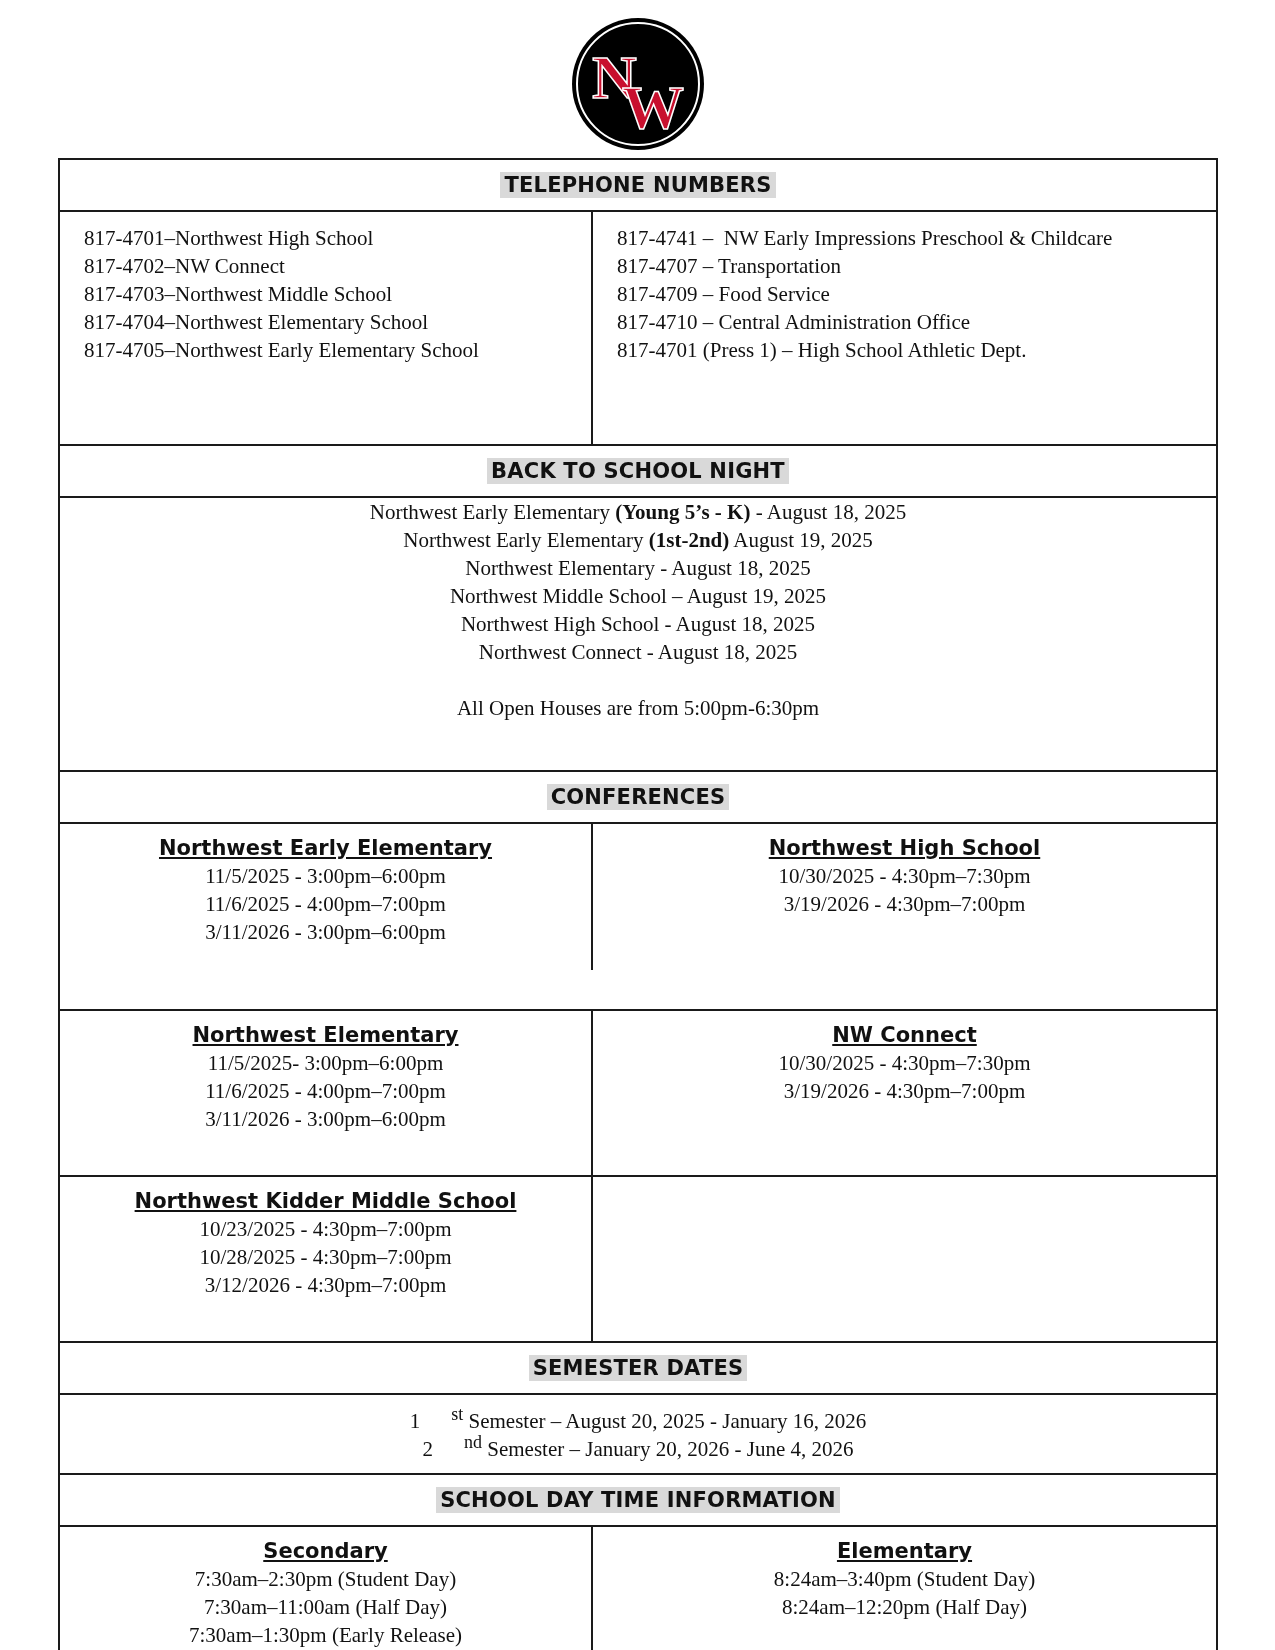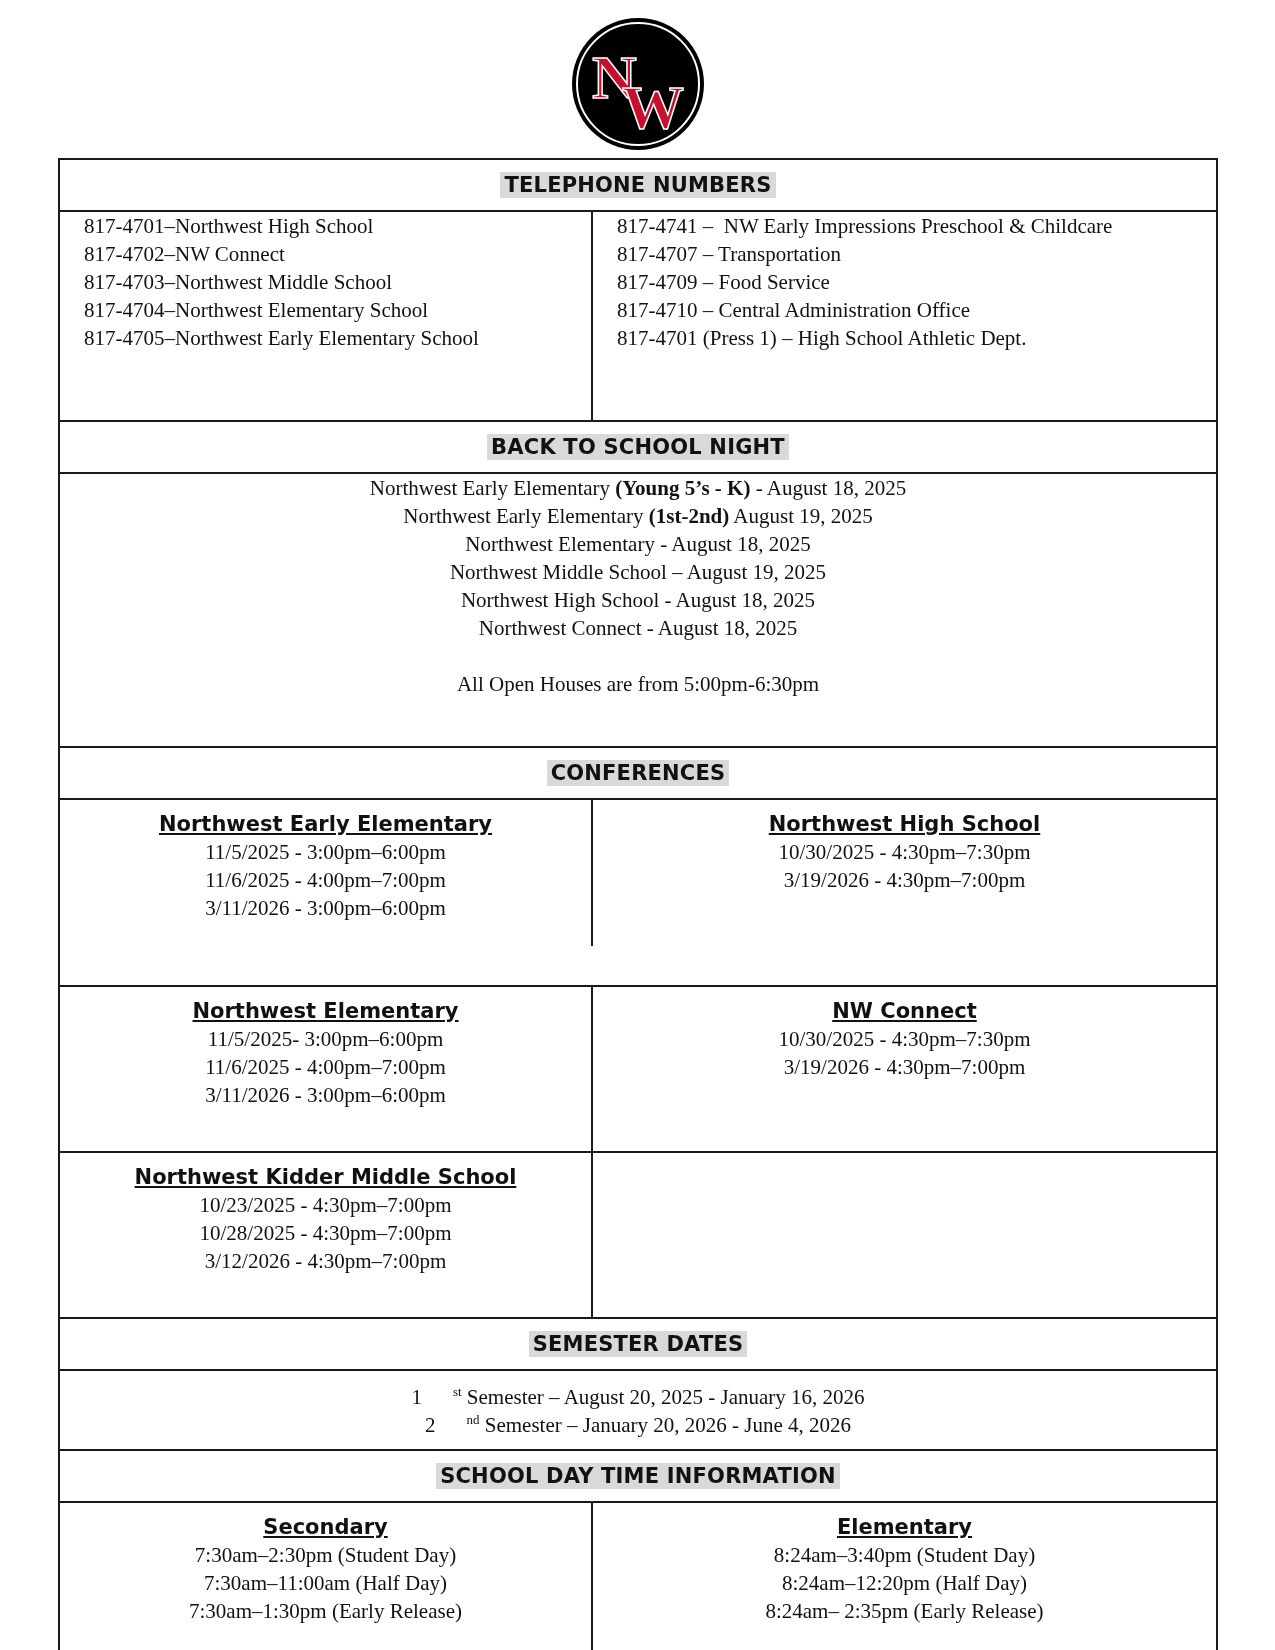--- a/index.html
+++ b/index.html
@@ -9,30 +9,30 @@
   .sheet { position:absolute; left:58px; top:158px; width:1160px;
            border:2px solid #1a1a1a; box-sizing:border-box; }
   .hdr { height:50px; border-bottom:2px solid #1a1a1a; display:flex;
          align-items:center; justify-content:center; }
   .hdr span { font-family:"DejaVu Sans","Liberation Sans",sans-serif; font-weight:bold;
               font-size:21px; background:#d9d9d9; padding:1px 4px; letter-spacing:0.2px; }
   .row2 { display:flex; border-bottom:2px solid #1a1a1a; }
   .row2 > .cell { box-sizing:border-box; }
   .row2 > .cell.left { width:533px; border-right:2px solid #1a1a1a; }
   .row2 > .cell.right { flex:1; }
-  .phones { font-size:21px; line-height:28px; padding:0 0 0 24px; height:208px; box-sizing:border-box; }
+  .phones { font-size:21px; line-height:28px; padding:12px 0 0 24px; height:232px; box-sizing:border-box; }
   .phones.right { padding-left:24px; }
   .center-block { text-align:center; font-size:21px; line-height:28px; }
   .bts { height:274px; border-bottom:2px solid #1a1a1a; box-sizing:border-box; }
   .bts .note { font-weight:normal; margin-top:28px; }
   .conf-cell { text-align:center; font-size:21px; line-height:28px; padding-top:10px; box-sizing:border-box; }
   .conf-title { font-family:"DejaVu Sans","Liberation Sans",sans-serif; font-weight:bold;
                 font-size:21px; text-decoration:underline; line-height:28px; }
   .sem { height:80px; border-bottom:2px solid #1a1a1a; padding-top:12px; box-sizing:border-box; }
-  sup { font-size:13px; vertical-align:super; line-height:0;margin-left:31px; }
+  sup { font-size:18px; vertical-align:super; line-height:0;margin-left:31px; }
   .noborder { border-bottom:none !important; }
 </style>
 </head>
 <body>
 
 <div class="logo">
   <svg width="136" height="136" viewBox="0 0 136 136">
     <circle cx="68" cy="68" r="66" fill="#000"></circle>
     <circle cx="68" cy="68" r="61" fill="none" stroke="#fff" stroke-width="2"></circle>
     <text x="22" y="82" font-family="Liberation Serif, serif" font-weight="bold" font-size="62" fill="#c8102e" stroke="#fff" stroke-width="1.5">N</text>
@@ -129,16 +129,15 @@
     <div class="cell left conf-cell" style="height:162px">
       <div class="conf-title">Secondary</div>
       <div>7:30am–2:30pm (Student Day)</div>
       <div>7:30am–11:00am (Half Day)</div>
       <div>7:30am–1:30pm (Early Release)</div>
     </div>
     <div class="cell right conf-cell" style="height:162px">
       <div class="conf-title">Elementary</div>
       <div>8:24am–3:40pm (Student Day)</div>
       <div>8:24am–12:20pm (Half Day)</div>
-      <div>8:24am– 2:35pm (Early Release)</div>
     </div>
   </div>
 </div>
 
 </body></html>

